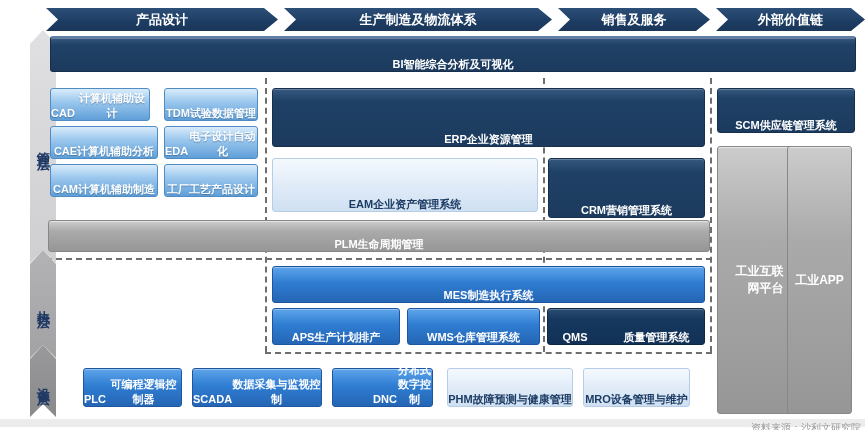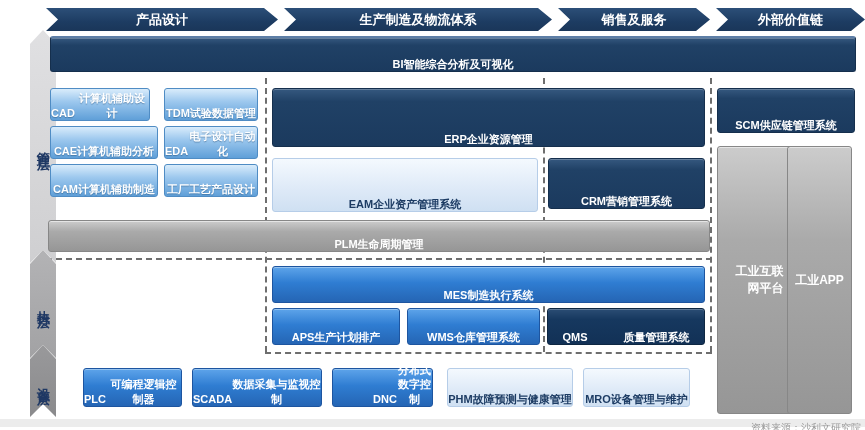--- a/index.html
+++ b/index.html
@@ -109,21 +109,21 @@
     </div>
 
   <div class="abs box navy" style="left:272px;top:88px;width:433px;height:59px;">
       <span class="abbr">ERP</span>
       <span class="name">企业资源管理</span>
     </div>
   <div class="abs box pale" style="left:272px;top:158px;width:266px;height:54px;">
       <span class="abbr">EAM</span>
       <span class="name">企业资产管理系统</span>
     </div>
-  <div class="abs box navy" style="left:548px;top:158px;width:157px;height:51px;">
+  <div class="abs box navy" style="left:548px;top:158px;width:157px;height:60px;">
       <span class="abbr">CRM</span>
       <span class="name">营销管理系统</span>
     </div>
   <div class="abs box graybox" style="left:48px;top:220px;width:662px;height:32px;">
       <span class="abbr">PLM</span>
       <span class="name">生命周期管理</span>
     </div>
   <div class="abs box navy" style="left:717px;top:88px;width:138px;height:45px;">
       <span class="abbr">SCM</span>
       <span class="name">供应链管理系统</span>

